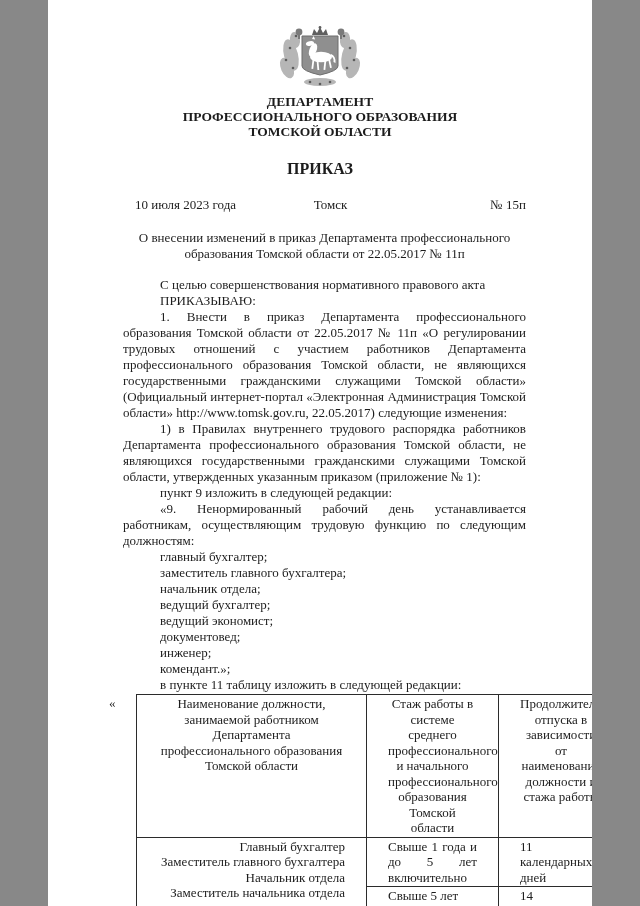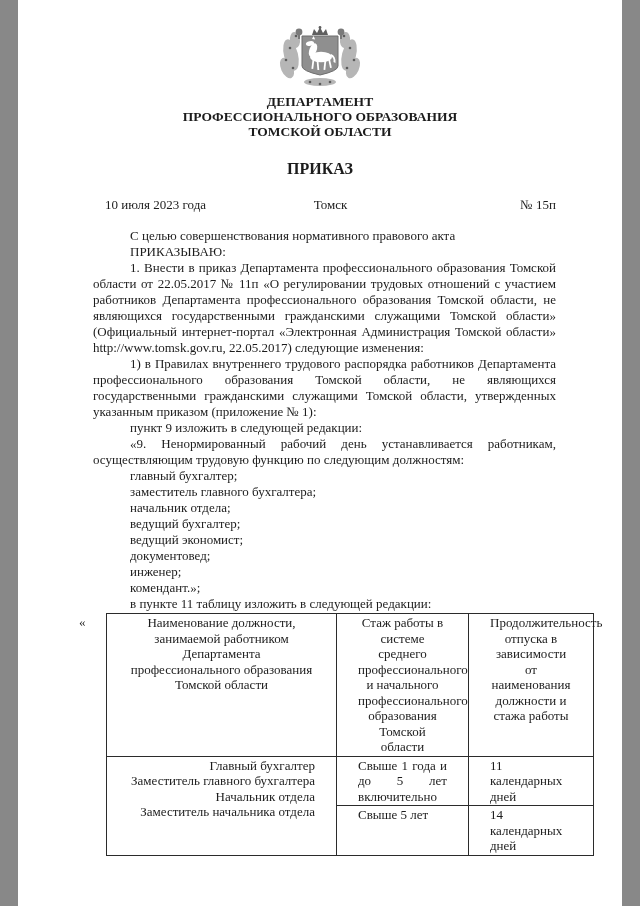--- a/index.html
+++ b/index.html
@@ -1,17 +1,17 @@
 <!DOCTYPE html>
 <html lang="ru"><head>
 <meta charset="utf-8">
 <style>
   html,body{margin:0;padding:0;background:#888;}
   .page{
-    width:604px;height:906px;background:#ffffff;margin:0 auto;
+    width:544px;height:906px;background:#ffffff;margin:0 auto;
     position:relative;overflow:hidden;
     font-family:"Liberation Serif","DejaVu Serif",serif;
     font-size:13px;line-height:16px;color:#1c1c1c;
   }
   .emblem{width:120px;height:66px;margin:24px auto 4px auto;display:block;}
   .org-name{
     text-align:center;font-weight:bold;font-size:13.5px;line-height:15px;
     margin-top:4px;
   }
   .doc-type{
@@ -111,20 +111,21 @@
   <div class="doc-type">ПРИКАЗ</div>
 
   <div class="content">
 
     <div class="date-row">
       <span class="l">10 июля 2023 года</span>
       <span class="c">Томск</span>
       <span class="r">№ 15п</span>
     </div>
 
+    <div class="doc-title">О внесении изменений в приказ Департамента профессионального образования Томской области от 22.05.2017 № 11п</div>
 
     <p class="para first">С целью совершенствования нормативного правового акта</p>
     <p class="line">ПРИКАЗЫВАЮ:</p>
     <p class="para">1. Внести в приказ Департамента профессионального образования Томской области от 22.05.2017 № 11п «О регулировании трудовых отношений с участием работников Департамента профессионального образования Томской области, не являющихся государственными гражданскими служащими Томской области» (Официальный интернет-портал «Электронная Администрация Томской области» http://www.tomsk.gov.ru, 22.05.2017) следующие изменения:</p>
     <p class="para">1) в Правилах внутреннего трудового распорядка работников Департамента профессионального образования Томской области, не являющихся государственными гражданскими служащими Томской области, утвержденных указанным приказом (приложение № 1):</p>
     <p class="line">пункт 9 изложить в следующей редакции:</p>
     <p class="para">«9. Ненормированный рабочий день устанавливается работникам, осуществляющим трудовую функцию по следующим должностям:</p>
 
     <div>
       <div class="pos-line">главный бухгалтер;</div>

